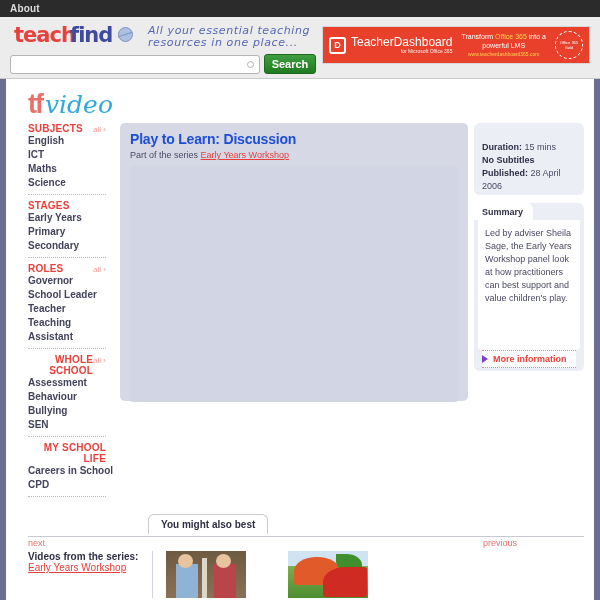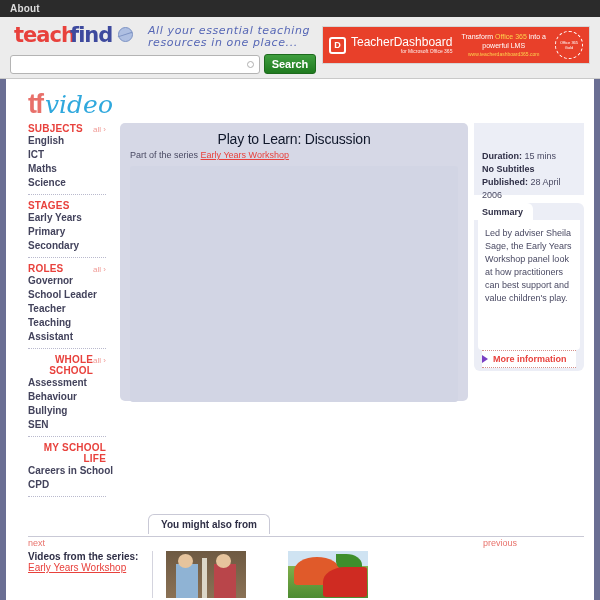--- a/index.html
+++ b/index.html
@@ -137,31 +137,31 @@
 
   
   .main { flex:1; padding:4px 10px 0 4px; }
   .content-row { display:flex; gap:6px; }
 
   .video-panel {
     flex:1; background:#d6d8e6; border-radius:5px; height:278px;
     padding:8px 10px;
   }
   .video-title {
-    font-size:14px; font-weight:normal; color:#0f172a; letter-spacing:-.2px;text-align:center;
+    font-size:14px; font-weight:bold; color:#1d4ed8; letter-spacing:-.2px;
   }
   .video-series { font-size:9px; color:#4a4a63; margin-top:3px; }
   .video-series a { color:#e8413c; text-decoration:underline; cursor:pointer; }
   .video-stage {
     margin-top:6px; height:236px; background:#d2d5e4; border-radius:3px;
   }
 
   .rail { width:110px; flex:none; }
   .meta-box {
-    background:#eceef6; border-radius:0; padding:27px 8px; font-size:9px;
+    background:#eceef6; border-radius:6px; padding:18px 8px; font-size:9px;
     line-height:13px; color:#4a4a63; height:72px;
   }
   .meta-box b { color:#2f2f46; }
 
   .summary-box {
     margin-top:8px; background:#eceef6; border-radius:6px; position:relative;
     height:168px;
   }
   .summary-tab {
     background:#fff; border-radius:0 6px 0 0; display:inline-block;
@@ -357,21 +357,21 @@
             </div>
           </div>
         </div>
 
       </div>
     </div>
   </div>
 
   <div class="also">
     <div class="tabrow">
-      <div class="tab">You might also from</div>
+      <div class="tab">You might also best</div>
     </div>
     <div class="tabline"></div>
     <div class="navlinks">
       <span class="next">next</span>
       <span class="prev">previous</span>
     </div>
 
     <div class="cards">
 
       <div class="col-series">

